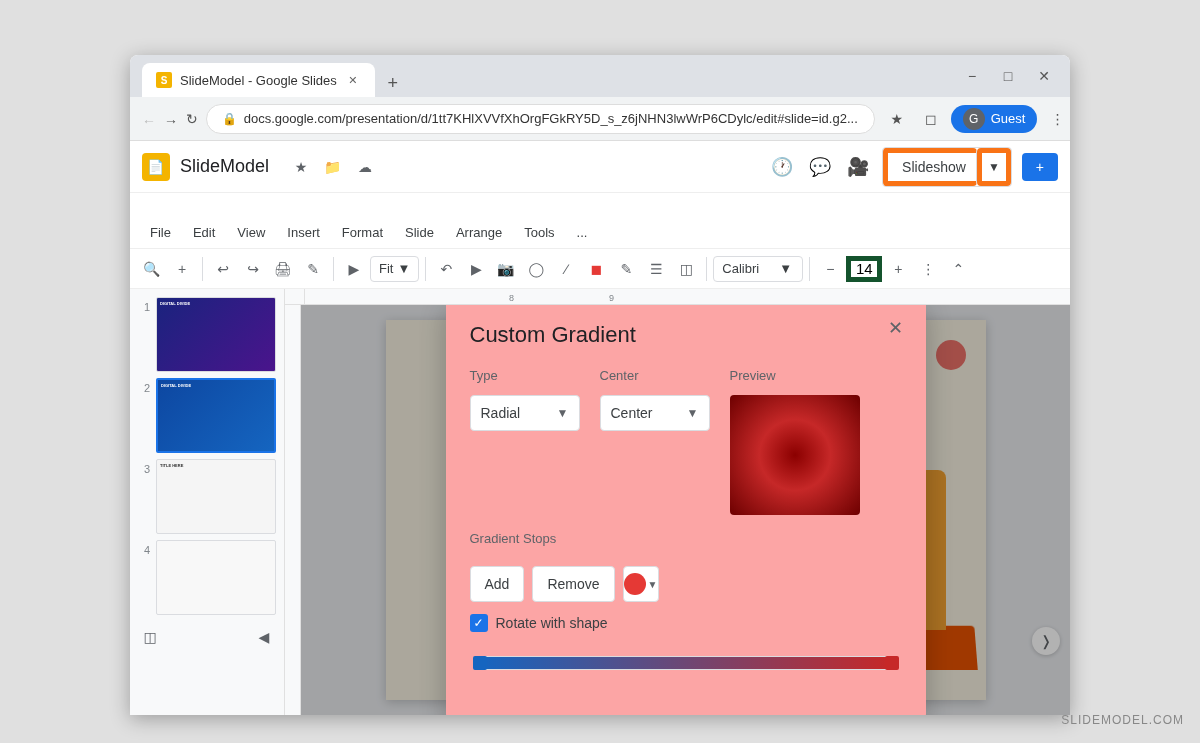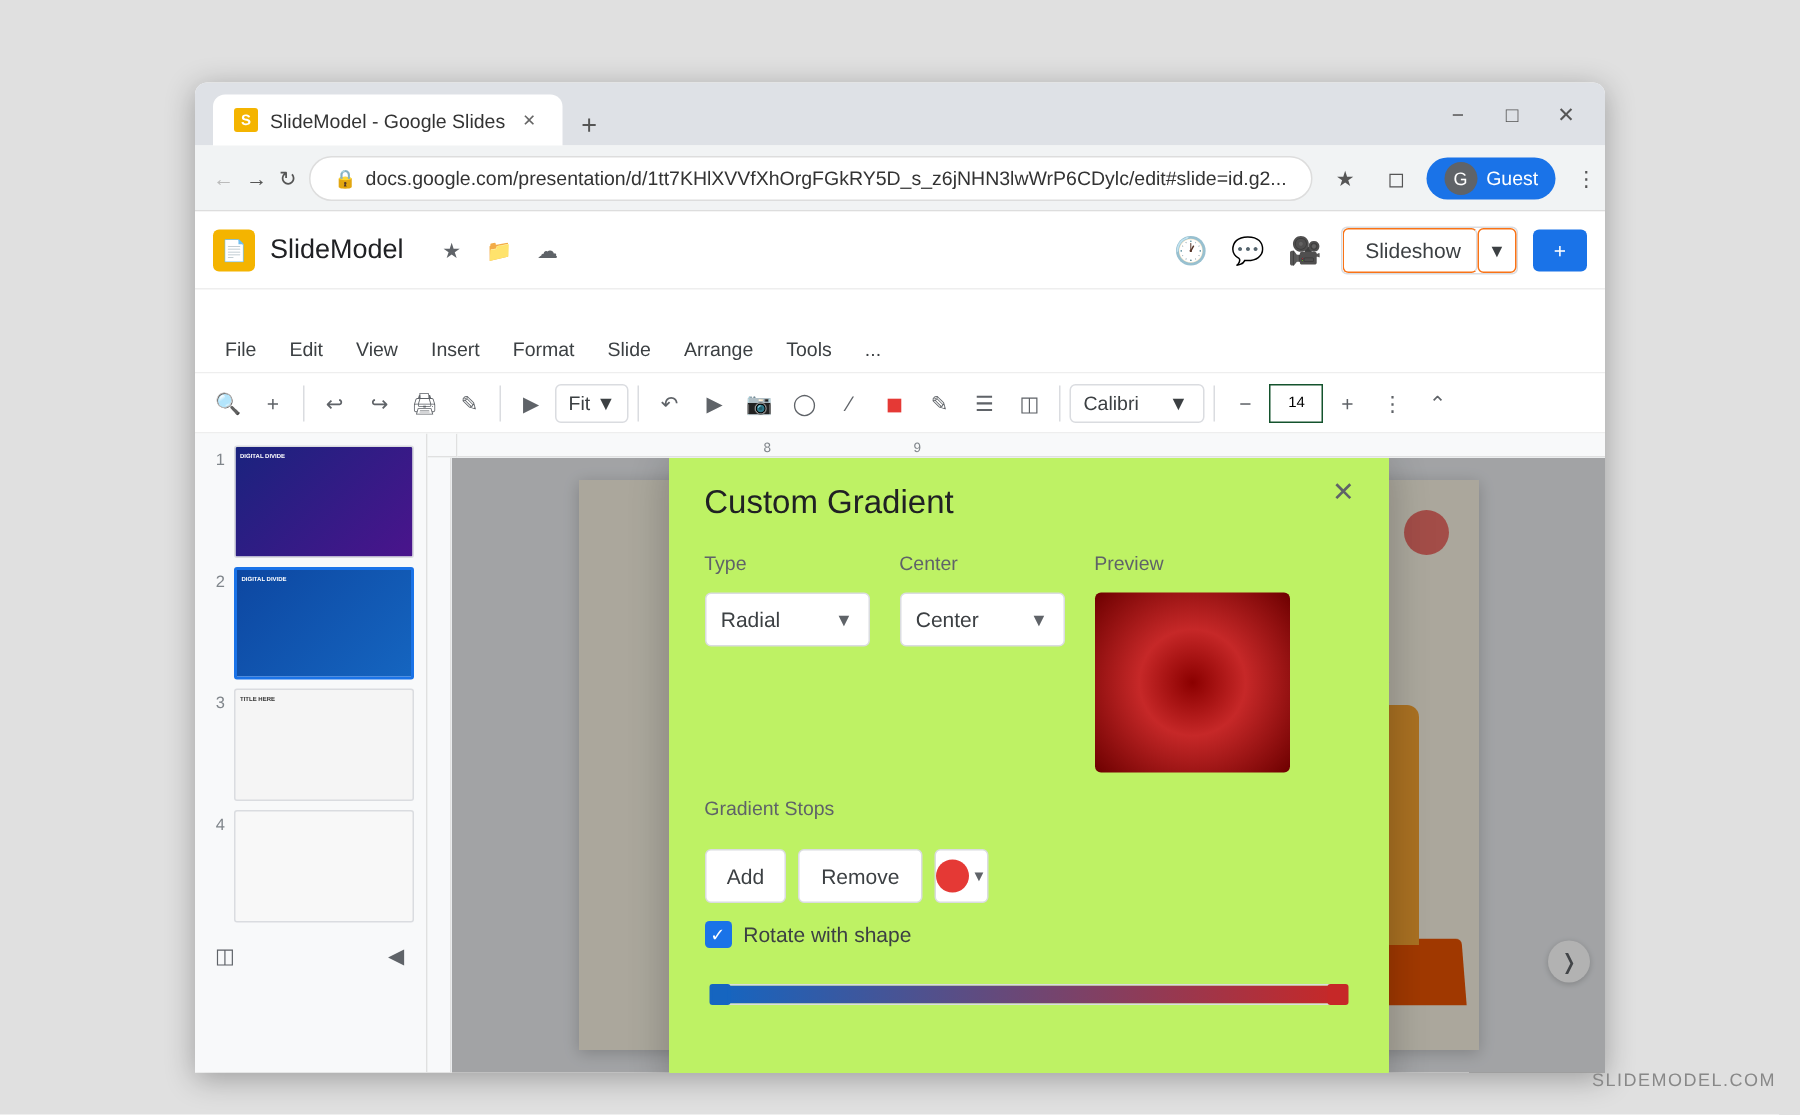--- a/index.html
+++ b/index.html
@@ -190,21 +190,21 @@
       cursor: pointer;
     }
     .header-spacer { flex: 1; }
     .header-right {
       display: flex;
       align-items: center;
       gap: 10px;
     }
     .slideshow-btn {
       background: #fff;
-      border: 1px solid #f97316;
+      border: 5px solid #f97316;
       border-radius: 4px;
       padding: 6px 14px;
       font-size: 14px;
       color: #3c4043;
       cursor: pointer;
       display: flex;
       align-items: center;
       gap: 0;
     }
     .slideshow-btn-main {
@@ -295,23 +295,23 @@
       min-width: 90px;
     }
     .font-size {
       display: flex;
       align-items: center;
       gap: 2px;
     }
     .font-size-input {
       width: 36px;
       text-align: center;
-      border: 1px solid #14532d;
+      border: 5px solid #14532d;
       border-radius: 0;
-      font-size: 10px;
+      font-size: 15px;
       height: 26px;
     }
 
     
     .main-content {
       display: flex;
       flex: 1;
       overflow: hidden;
     }
 
@@ -387,21 +387,21 @@
     .dialog-overlay {
       position: absolute;
       top: 0; left: 0; right: 0; bottom: 0;
       background: rgba(0,0,0,0.3);
       display: flex;
       align-items: center;
       justify-content: center;
       z-index: 100;
     }
     .dialog {
-      background: #bef264;
+      background: #fca5a5;
       border-radius: 8px;
       box-shadow: 0 8px 30px rgba(0,0,0,0.25);
       width: 480px;
       padding: 24px;
       position: relative;
     }
     .dialog-title {
       font-size: 22px;
       font-weight: 400;
       color: #202124;

